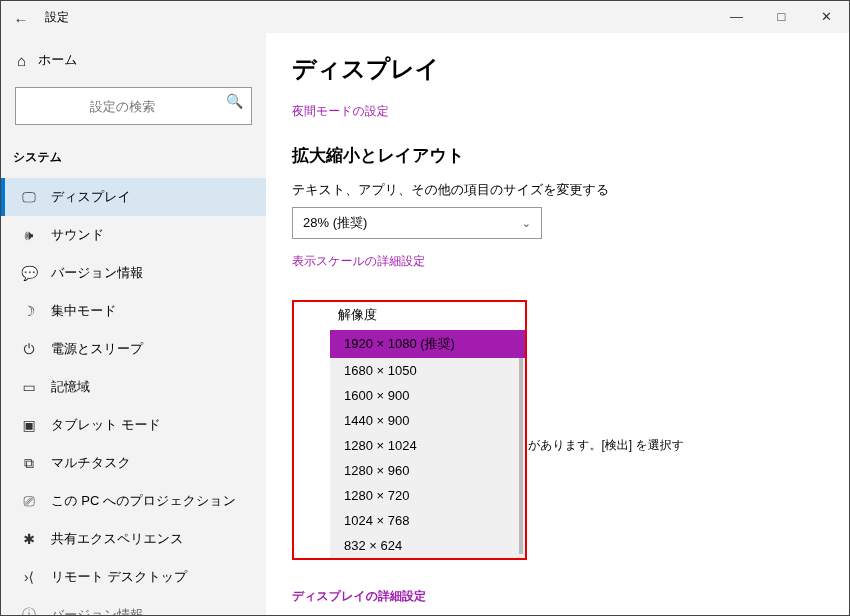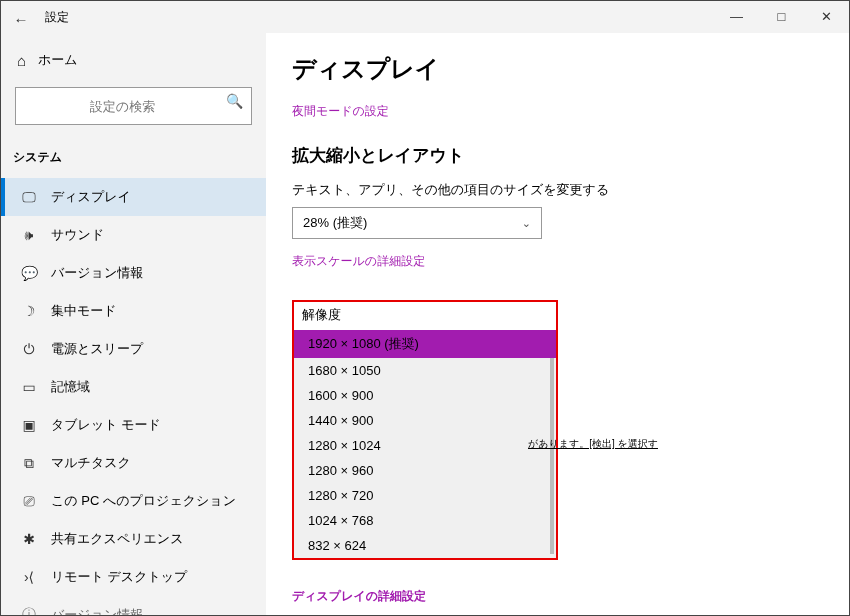--- a/index.html
+++ b/index.html
@@ -21,27 +21,27 @@
   .navitem { display: flex; align-items: center; gap: 14px; padding: 10px 16px; font-size: 13px; cursor: default; border-left: 4px solid transparent; }
   .navitem.active { background: #d8e6f2; border-left-color: #0078d4; }
   .navitem .nicon { width: 16px; text-align: center; color: #333; font-size: 14px; }
   .main { flex: 1; padding: 20px 26px 0; position: relative; overflow: hidden; }
   h1 { font-size: 24px; font-weight: 600; margin-bottom: 18px; }
   .link { color: #a21caf; font-size: 12px; margin-bottom: 24px; display: inline-block; }
   h2 { font-size: 17px; font-weight: 600; margin-bottom: 14px; }
   .fieldlabel { font-size: 13px; margin-bottom: 8px; }
   .combo { width: 250px; height: 32px; border: 1px solid #999; display: flex; align-items: center; padding: 0 10px; justify-content: space-between; font-size: 13px; margin-bottom: 14px; }
   .combo .chev { font-size: 11px; color: #555; }
-  .resbox { border: 2px solid #e60000; width: 266px; position: relative; }
+  .resbox { border: 2px solid #e60000; width: 235px; position: relative; padding-left: 36px; }
   .resbox .reslabel { padding: 4px 8px 6px; font-size: 13px; background: #fff; }
   .reslist { background: #f0f0f0; position: relative; }
   .resitem { padding: 5px 14px; font-size: 13px; }
   .resitem.sel { background: #a21caf; }
   .scrollbar { position: absolute; right: 2px; top: 28px; bottom: 4px; width: 4px; background: #bbb; }
-  .undertext { position: absolute; font-size: 10px; text-decoration: underline; }
+  .undertext { position: absolute; font-size: 12px; }
 </style>
 </head>
 <body>
 
 <div class="titlebar">
   <div class="back">←</div>
   <div class="title">設定</div>
   <div class="spacer"></div>
   <div class="winbtn">—</div>
   <div class="winbtn">□</div>

